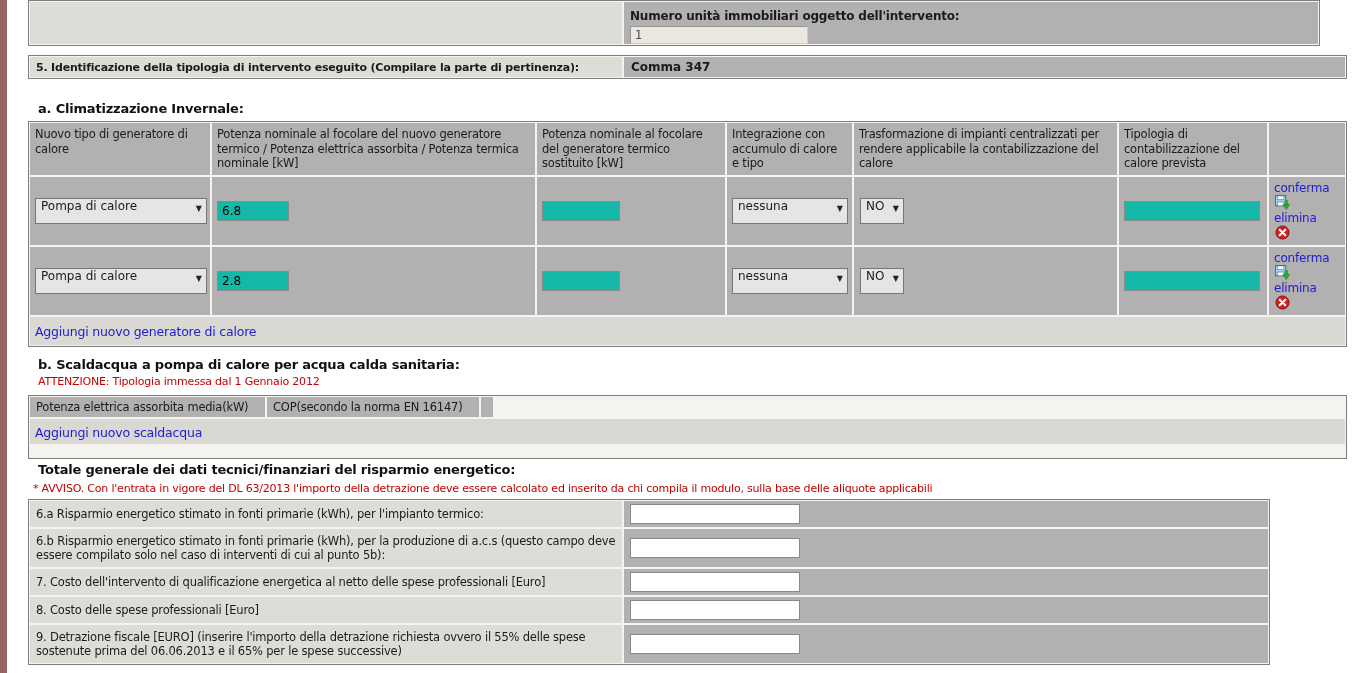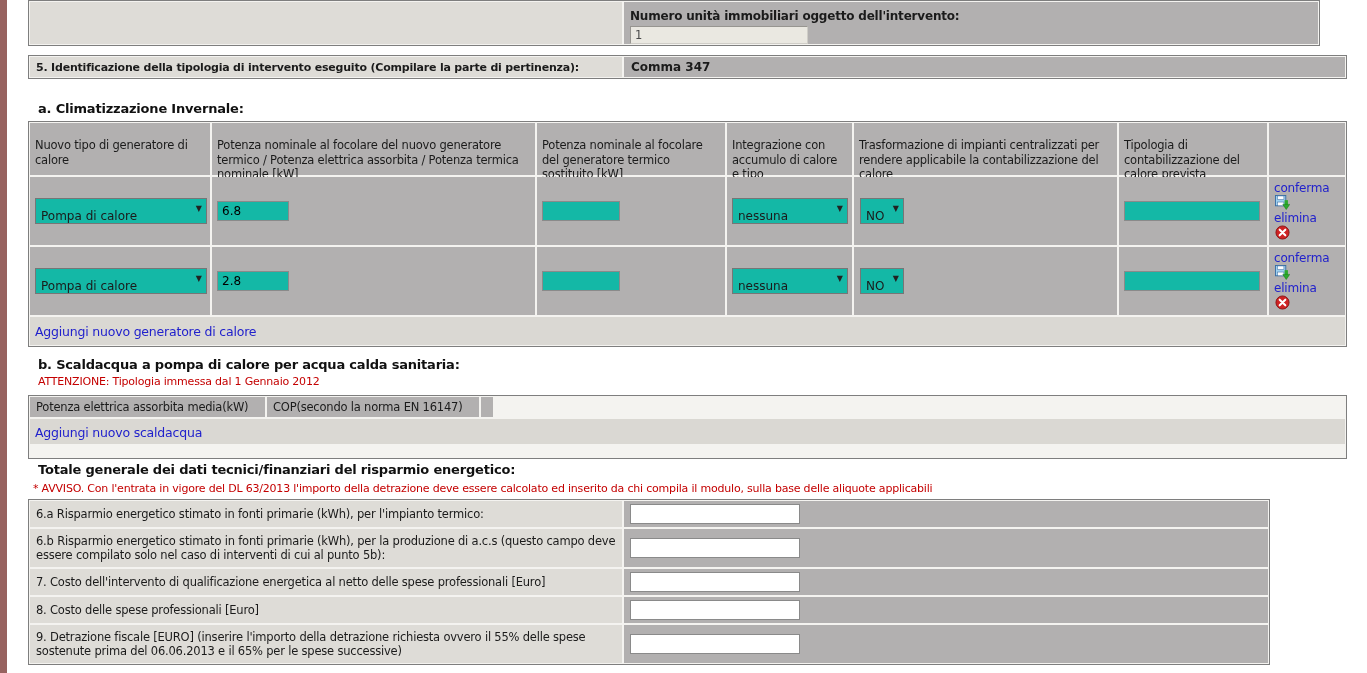--- a/index.html
+++ b/index.html
@@ -34,28 +34,28 @@
   #panel-5{left:28px;top:55px;width:1319px;height:24px;}
   #panel-5 .trow{height:100%;}
   #panel-5 .cell-left{width:592px;display:flex;align-items:center;}
   #panel-5 .cell-right{flex:1;display:flex;align-items:center;}
   #row5-label{font-size:11px;font-weight:bold;letter-spacing:-0.2px;padding:0 6px;white-space:nowrap;overflow:hidden;}
   #row5-value{font-size:12px;font-weight:bold;padding:0 7px;}
 
   
   #title-a{left:38px;top:101px;}
   #panel-a{left:28px;top:121px;width:1319px;}
-  .ha{font-size:11.5px;letter-spacing:-0.2px;line-height:1.28;padding:15px 5px;box-sizing:border-box;}
+  .ha{font-size:11.5px;letter-spacing:-0.2px;line-height:1.28;padding:4px 5px;box-sizing:border-box;}
   .col1{width:180px;}.col2{width:323px;}.col3{width:188px;}.col4{width:125px;}
   .col5{width:263px;}.col6{width:148px;}.col7{flex:1;}
   .hdr-row{height:52px;}
   .gen-row{height:68px;}
   .gen-row>div{display:flex;align-items:center;box-sizing:border-box;}
-  .fake-select{position:relative;background:#14b8a6;border:1px solid #767676;height:26px;
-    display:flex;align-items:flex-end;font-size:12px;padding:0 16px 0 5px;box-sizing:border-box;cursor:default;}
+  .fake-select{position:relative;background:#e5e5e5;border:1px solid #767676;height:26px;
+    display:flex;align-items:flex-start;font-size:12px;padding:0 16px 0 5px;box-sizing:border-box;cursor:default;}
   .fake-select .arr{position:absolute;right:4px;top:5px;font-size:8px;color:#222;}
   .ti{border:1px solid #8a8a8a;background:#14b8a6;height:20px;box-sizing:border-box;
     font-size:12px;font-family:inherit;padding:0 4px;}
   .w-gen{width:172px;margin-left:5px;}
   .w-pn{width:72px;margin-left:5px;}
   .w-ps{width:78px;margin-left:5px;}
   .w-int{width:116px;margin-left:5px;}
   .w-no{width:44px;margin-left:6px;padding-right:12px;}
   .w-cont{width:136px;margin-left:5px;}
   .actions{flex-direction:column;align-items:flex-start !important;justify-content:center;

